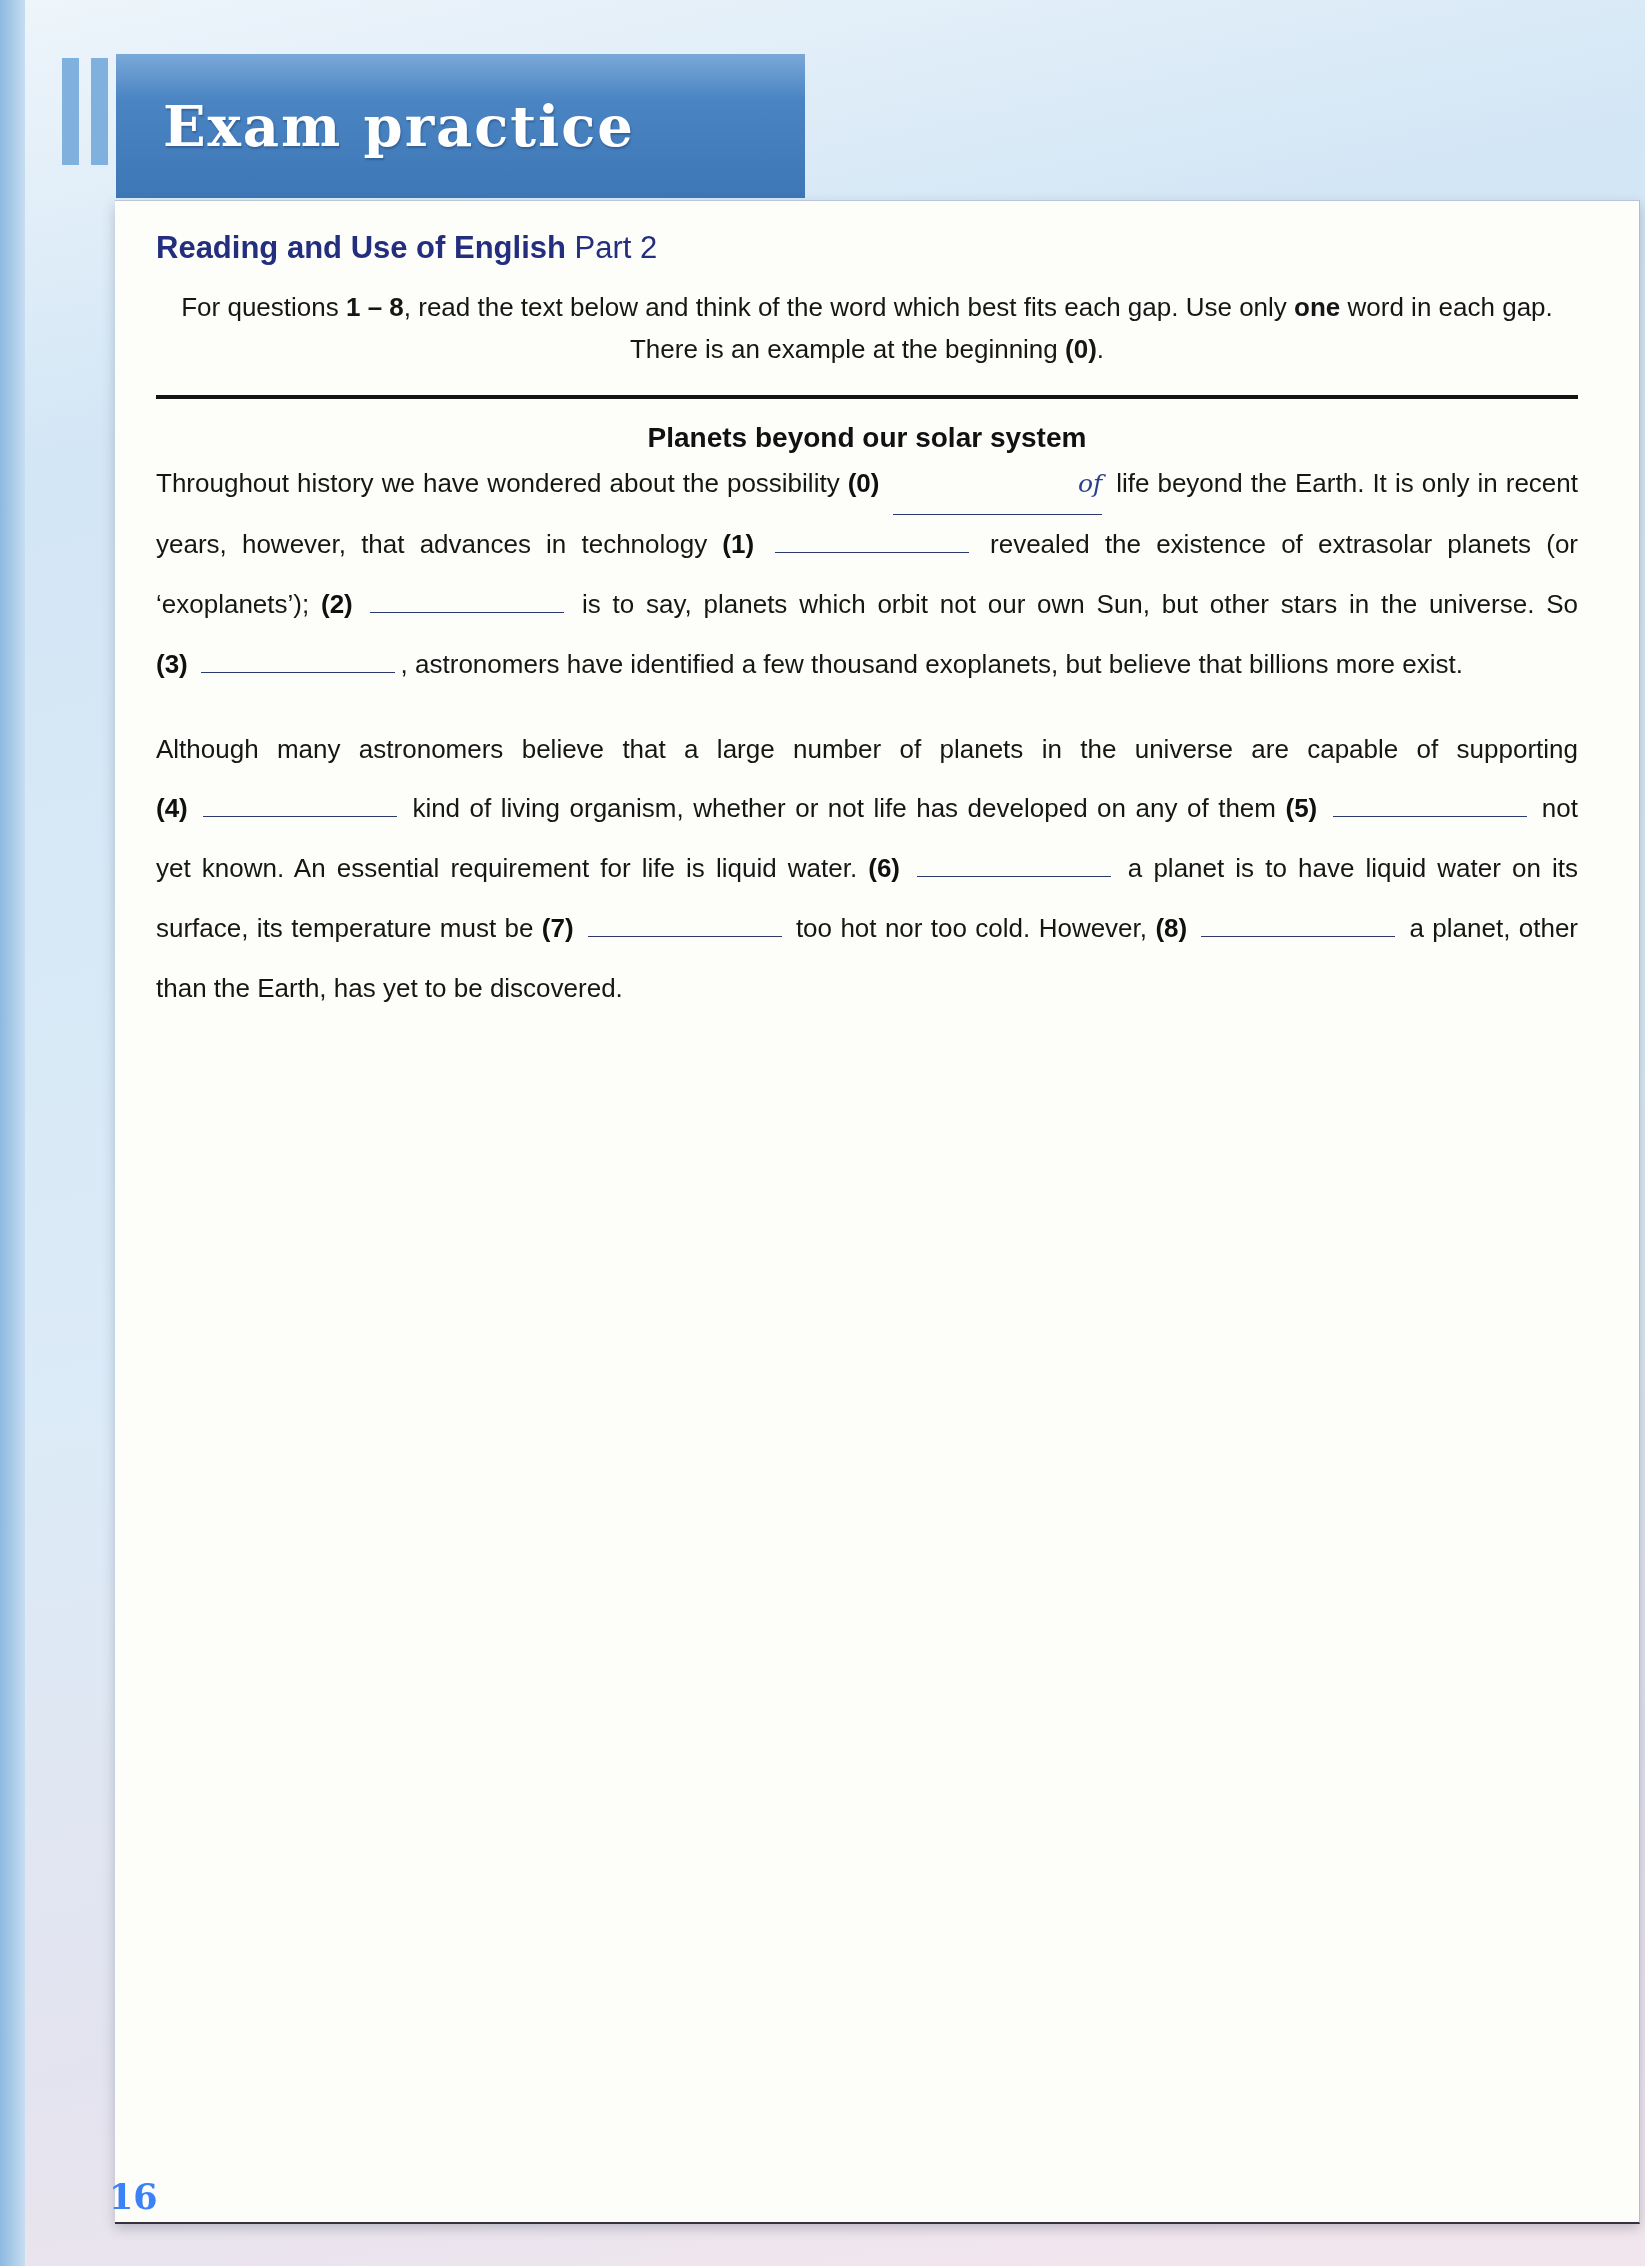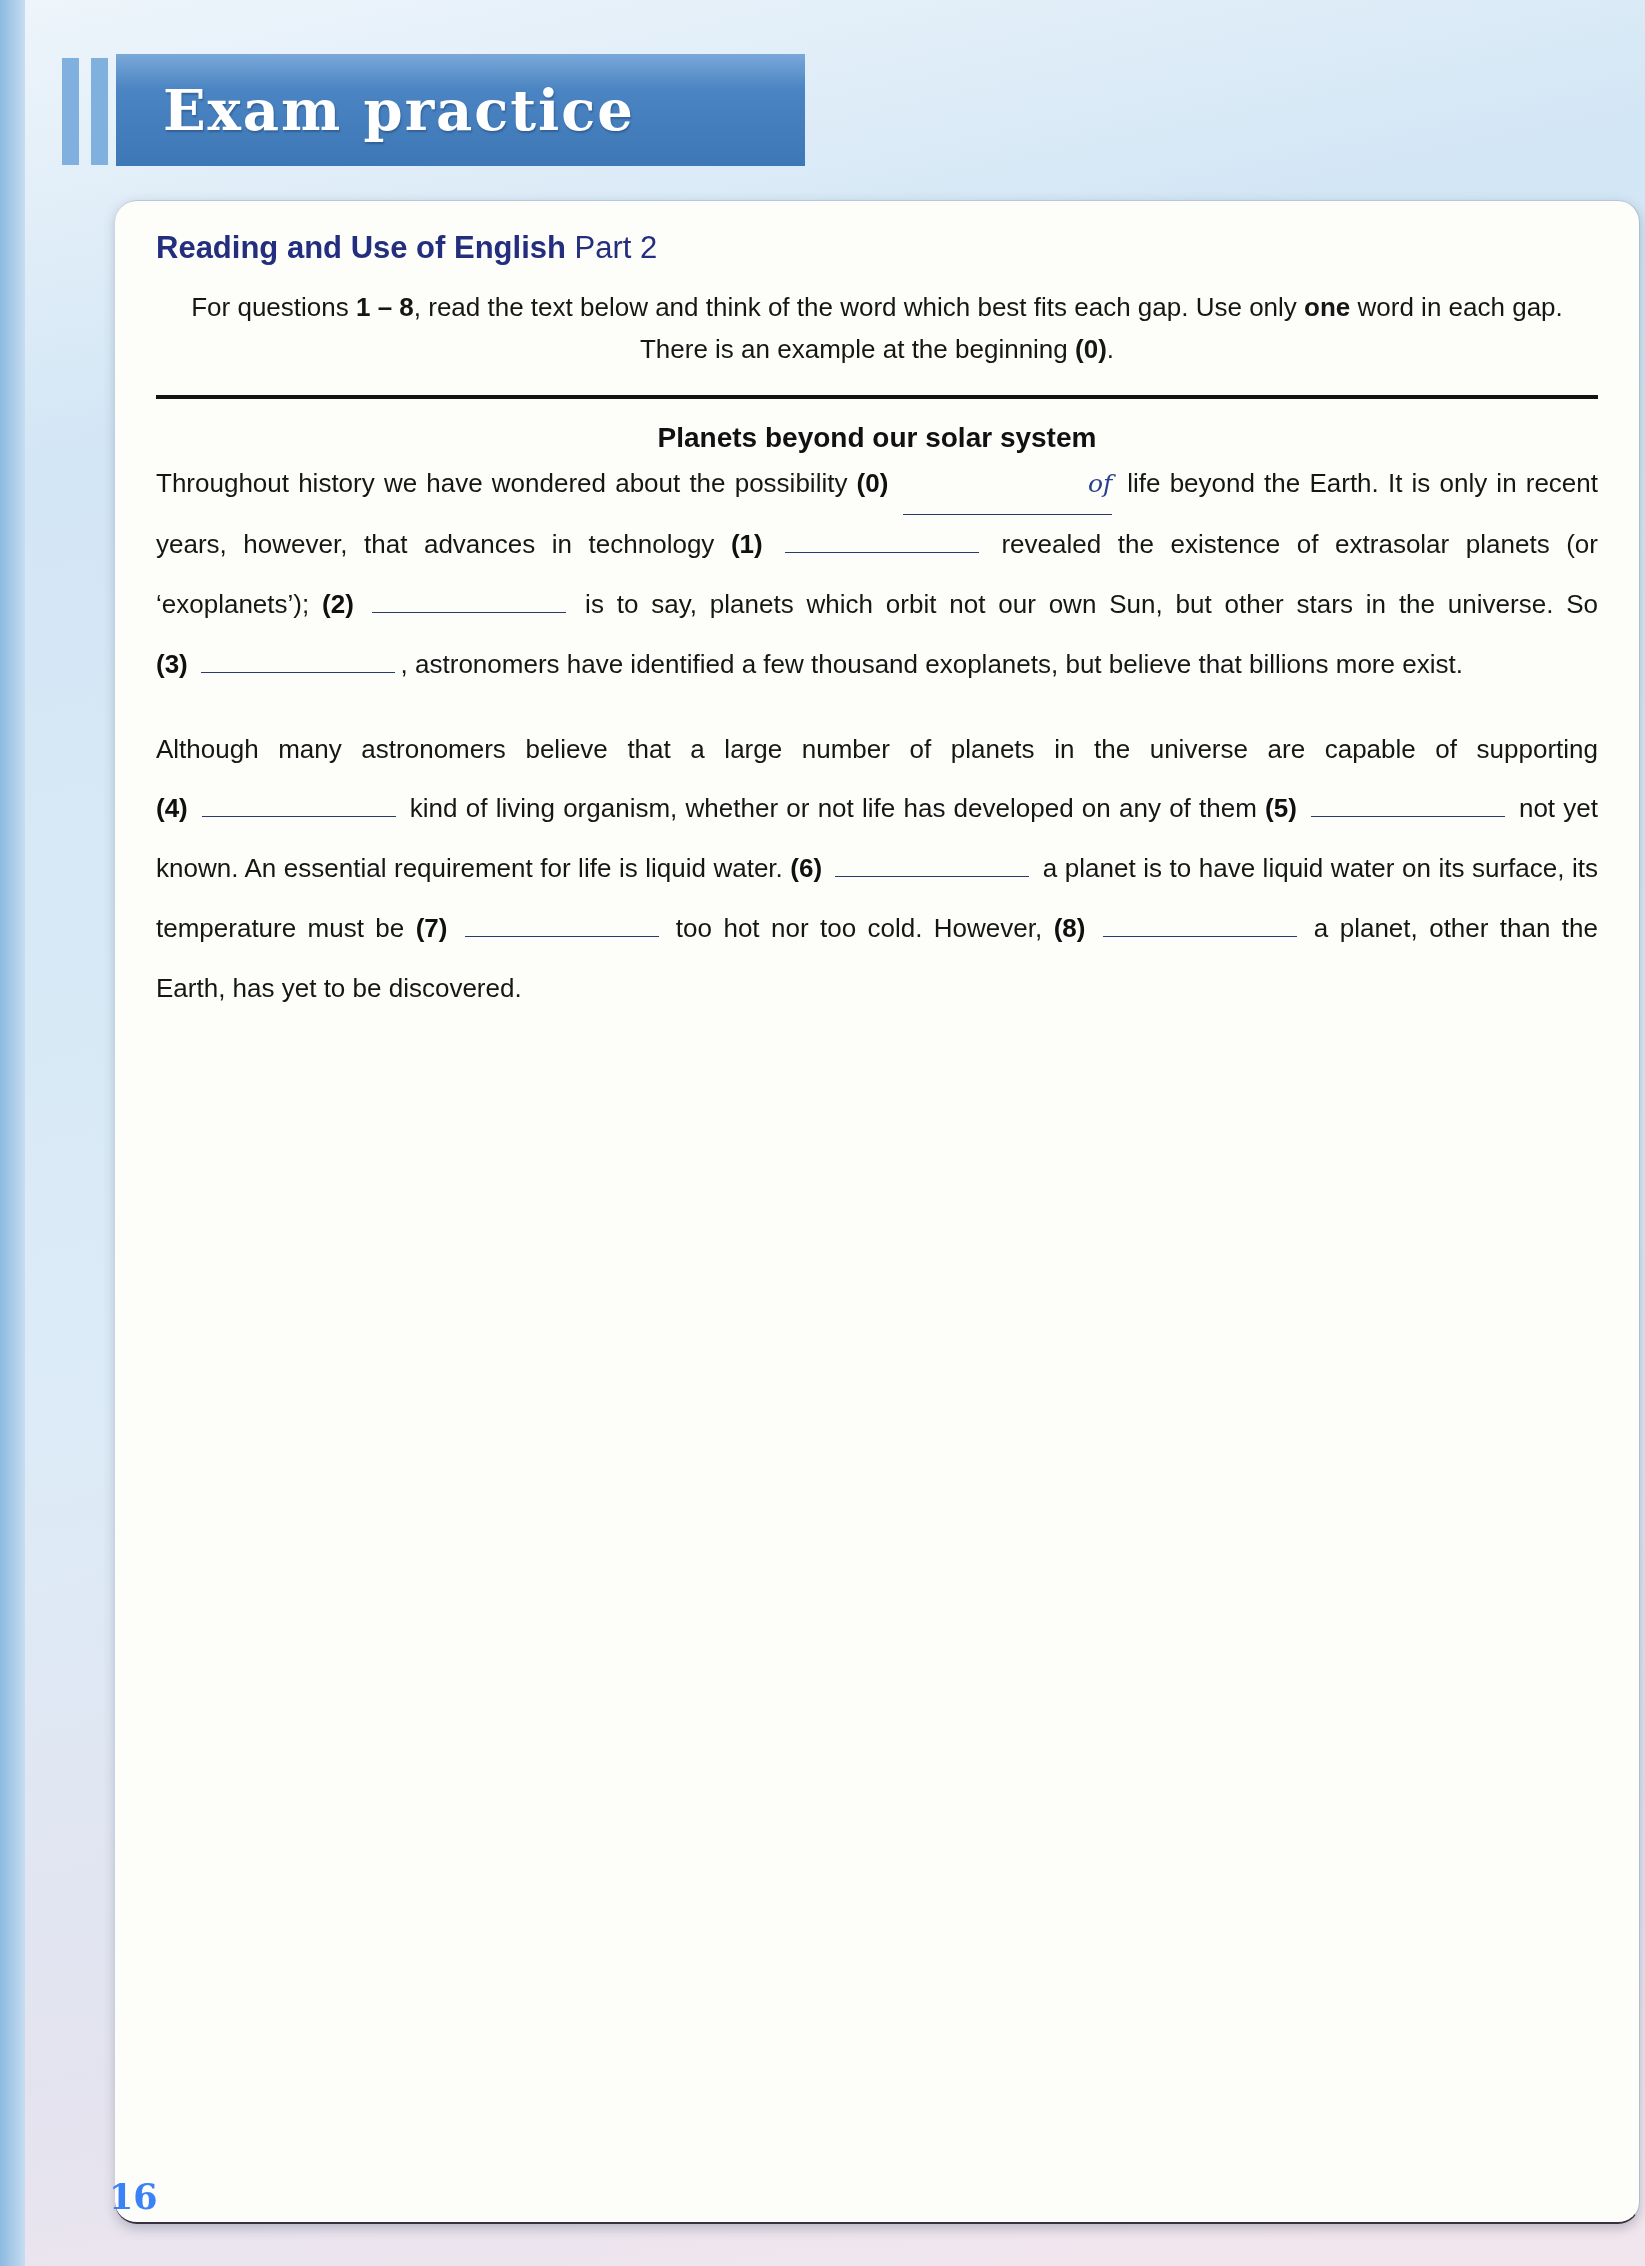--- a/index.html
+++ b/index.html
@@ -18,21 +18,21 @@
     font-family:"Liberation Sans", sans-serif;
     background:linear-gradient(168deg,#eef5fb 0%,#d3e6f5 18%,#dcebf7 55%,#e3e3ef 80%,#f2e6ee 96%);
     overflow:hidden;
   }
   .left-edge{
     position:absolute;left:0;top:0;width:25px;height:100%;
     background:linear-gradient(90deg,#8db9e0,#c6ddf1);
   }
   
   .banner-wrap{
-    position:absolute;left:62px;top:54px;height:112px;width:743px;
+    position:absolute;left:62px;top:54px;height:144px;width:743px;
   }
   .banner-stripe{
     position:absolute;top:3.9px;width:16.5px;height:107px;
     background:var(--stripe-blue);
   }
   .banner-stripe.s1{left:0;}
   .banner-stripe.s2{left:29px;}
   .banner-rect{
     position:absolute;left:54px;top:0;right:0;bottom:0;
     background:linear-gradient(180deg,#7aa8d8 0%,#4a84c2 32%,#3d77b6 100%);
@@ -49,22 +49,21 @@
     white-space:nowrap;
   }
   
   .card{
     position:absolute;left:115px;top:200px;width:1525px;height:2024px;
     background:#fdfdfa;
     border-top:1px solid #b9c6d8;
     border-right:1px solid #aebfd2;
     border-bottom:2.9px solid #38303f;
     box-shadow:0 4.9px 11.6px rgba(70,80,100,.3);
-    padding:29px 41px 0 41px;
-    border-radius:22px;
+    padding:29px 61px 0 41px;
   }
   .section-heading{
     font-size:31px;
     color:var(--heading-blue);
     margin-bottom:21.3px;
   }
   .section-heading .bold{font-weight:bold;}
   .section-heading .regular{font-weight:normal;}
   .instructions{
     font-size:26px;

